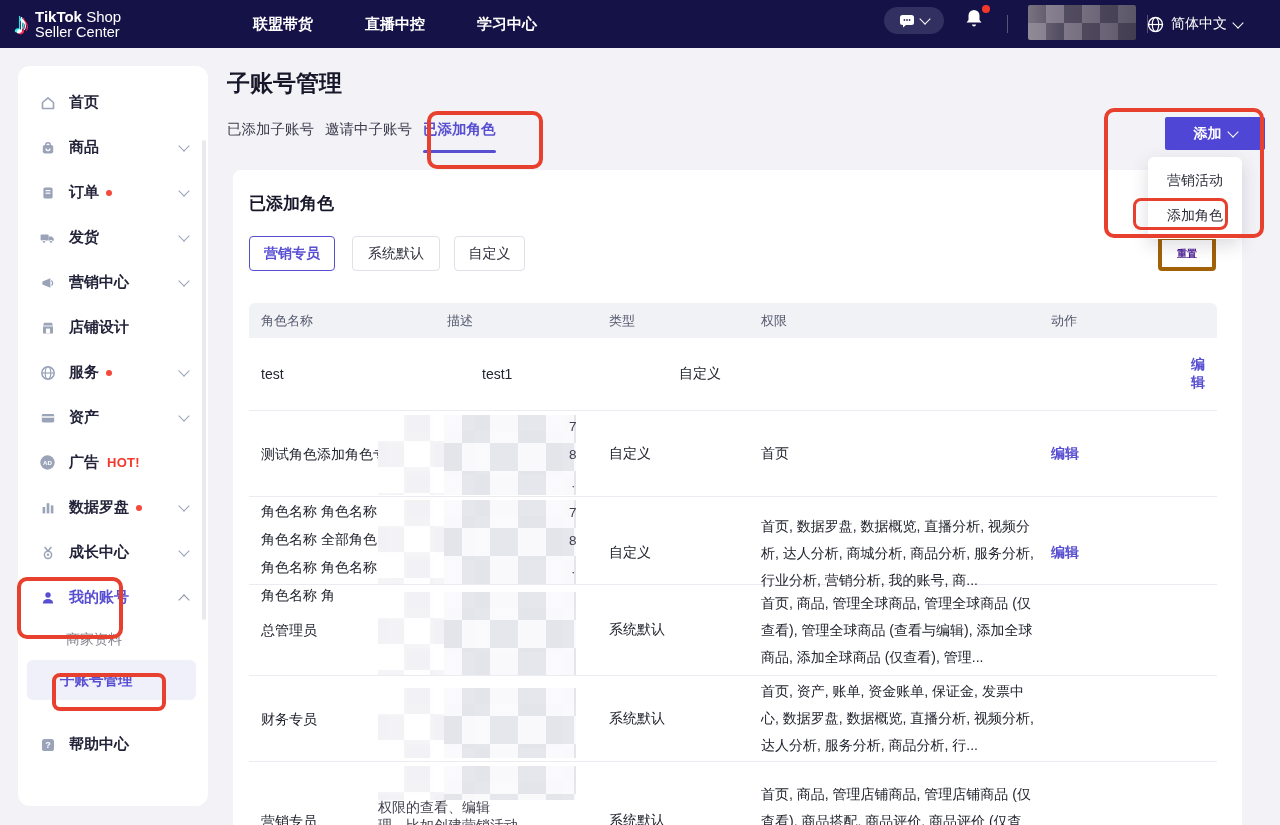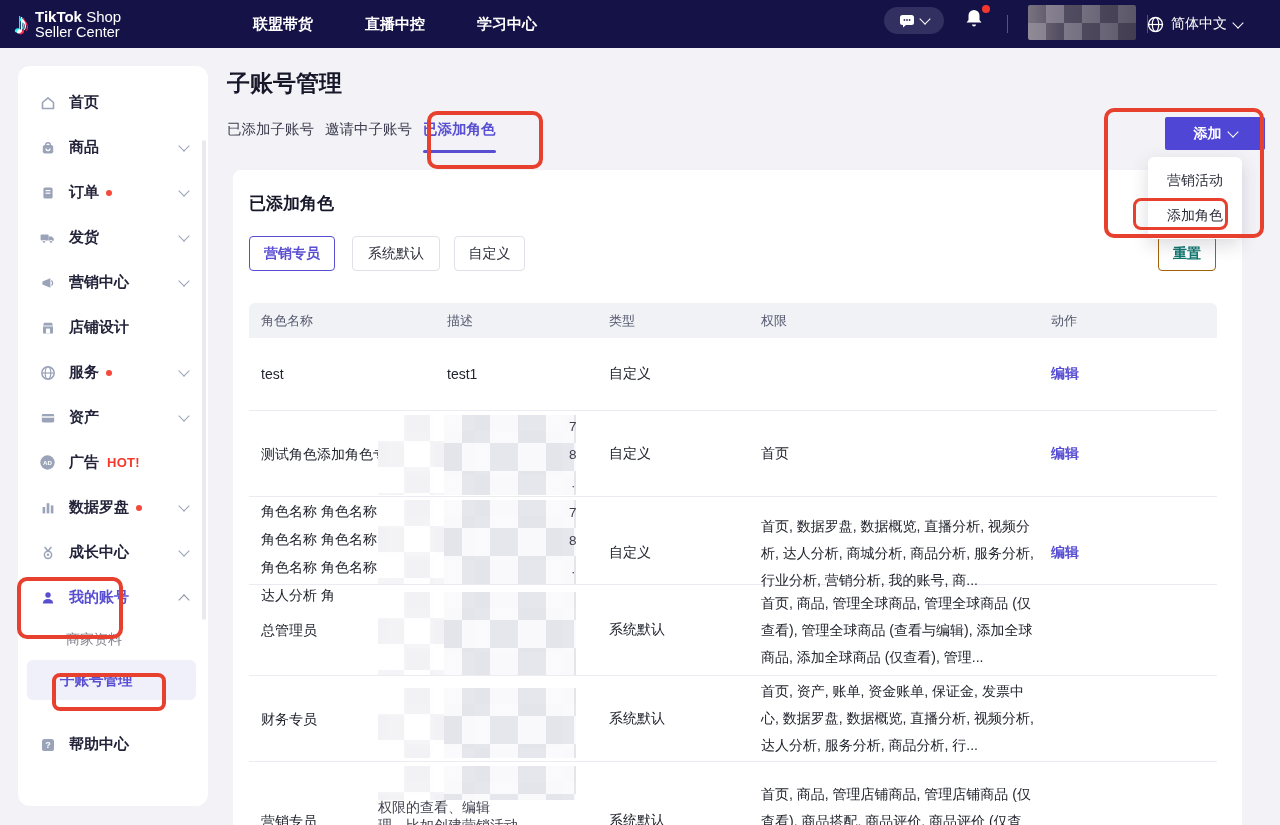--- a/index.html
+++ b/index.html
@@ -48,26 +48,26 @@
   .tabs{position:absolute;left:227px;top:120px;display:flex;gap:11px;z-index:2;font-family:Liberation Mono, monospace;}
   .tab{position:relative;font-size:14.5px;font-weight:500;color:#3c3c4e;padding-bottom:14px;cursor:pointer;}
   .tab.active{color:#584ed2;font-weight:700;}
   .tab.active::after{content:"";position:absolute;left:0;right:0;bottom:0;height:3px;border-radius:2px;background:#584ed2;}
 
   .card{position:absolute;left:233px;top:170px;width:1009px;height:700px;background:#fff;border-radius:8px;z-index:1;}
   .card-heading{position:absolute;left:16px;top:22px;font-size:17px;font-weight:700;color:#17172a;}
   .pill{position:absolute;top:66px;height:35px;box-sizing:border-box;border:1px solid #e0e0e8;border-radius:4px;background:#fff;color:#2f2f3d;font-size:14px;font-weight:500;display:flex;align-items:center;justify-content:center;cursor:pointer;}
   .pill.active{border:1px solid #584ed2;color:#584ed2;font-weight:600;}
   .p1{left:16px;width:86px;} .p2{left:119px;width:88px;} .p3{left:221px;width:71px;}
-  .reset-btn{position:absolute;right:26px;top:66px;width:58px;height:35px;box-sizing:border-box;border:1px solid #a16207;border-radius:4px;background:#fff;color:#0f766e;font-size:14px;font-weight:600;display:flex;align-items:center;justify-content:center;cursor:pointer;}
+  .reset-btn{position:absolute;right:26px;top:66px;width:58px;height:35px;box-sizing:border-box;border:4px solid #a16207;border-radius:4px;background:#fff;color:#4c1d95;font-size:10px;font-weight:600;display:flex;align-items:center;justify-content:center;cursor:pointer;}
 
   
   .thead{position:absolute;left:16px;top:133px;width:968px;height:35px;background:#f1f2f6;border-radius:6px 6px 0 0;display:grid;grid-template-columns:186px 162px 152px 285px 1fr;align-items:center;padding-left:12px;box-sizing:border-box;font-size:13px;color:#555a6e;}
   .trow{position:absolute;left:16px;width:968px;display:grid;grid-template-columns:186px 162px 152px 285px 1fr;align-items:center;padding-left:12px;box-sizing:border-box;border-bottom:1px solid #ebebf1;font-size:14px;color:#22242e;}
-  .r1{top:168px;height:73px;} .r2{top:241px;height:86px;} .r3{top:327px;height:88px;}
+  .r1{top:168px;height:73px;gap:35px;} .r2{top:241px;height:86px;} .r3{top:327px;height:88px;}
   .r4{top:415px;height:91px;} .r5{top:506px;height:86px;} .r6{top:592px;height:118px;border-bottom:none;}
   .cell-name{max-width:130px;line-height:28px;}
   .cell-perms{max-width:274px;line-height:27px;}
   .edit-link{color:#584ed2;font-weight:600;cursor:pointer;padding-left:5px;}
 
   
   .mosaic{position:absolute;left:378px;width:198px;z-index:2;
     background:
       repeating-conic-gradient(rgba(227,227,234,.85) 0% 25%, rgba(250,250,252,.95) 0% 50%) 0 0/56px 56px,
       repeating-conic-gradient(#eeeef2 0% 25%, #fbfbfd 0% 50%) 9px 16px/88px 88px;}
@@ -331,21 +331,21 @@
       <span class="edit-link">编辑</span>
     </div>
     <div class="trow r2">
       <span class="cell-name">测试角色添加角色专</span>
       <span></span>
       <span>自定义</span>
       <span class="cell-perms">首页</span>
       <span class="edit-link">编辑</span>
     </div>
     <div class="trow r3">
-      <span class="cell-name">角色名称 角色名称 角色名称 角色名称 角色名称 角色名称 达人分析 角</span>
+      <span class="cell-name">角色名称 角色名称 角色名称 全部角色 角色名称 角色名称 角色名称 角</span>
       <span></span>
       <span>自定义</span>
       <span class="cell-perms">首页, 数据罗盘, 数据概览, 直播分析, 视频分析, 达人分析, 商城分析, 商品分析, 服务分析, 行业分析, 营销分析, 我的账号, 商...</span>
       <span class="edit-link">编辑</span>
     </div>
     <div class="trow r4">
       <span class="cell-name">总管理员</span>
       <span></span>
       <span>系统默认</span>
       <span class="cell-perms">首页, 商品, 管理全球商品, 管理全球商品 (仅查看), 管理全球商品 (查看与编辑), 添加全球商品, 添加全球商品 (仅查看), 管理...</span>

